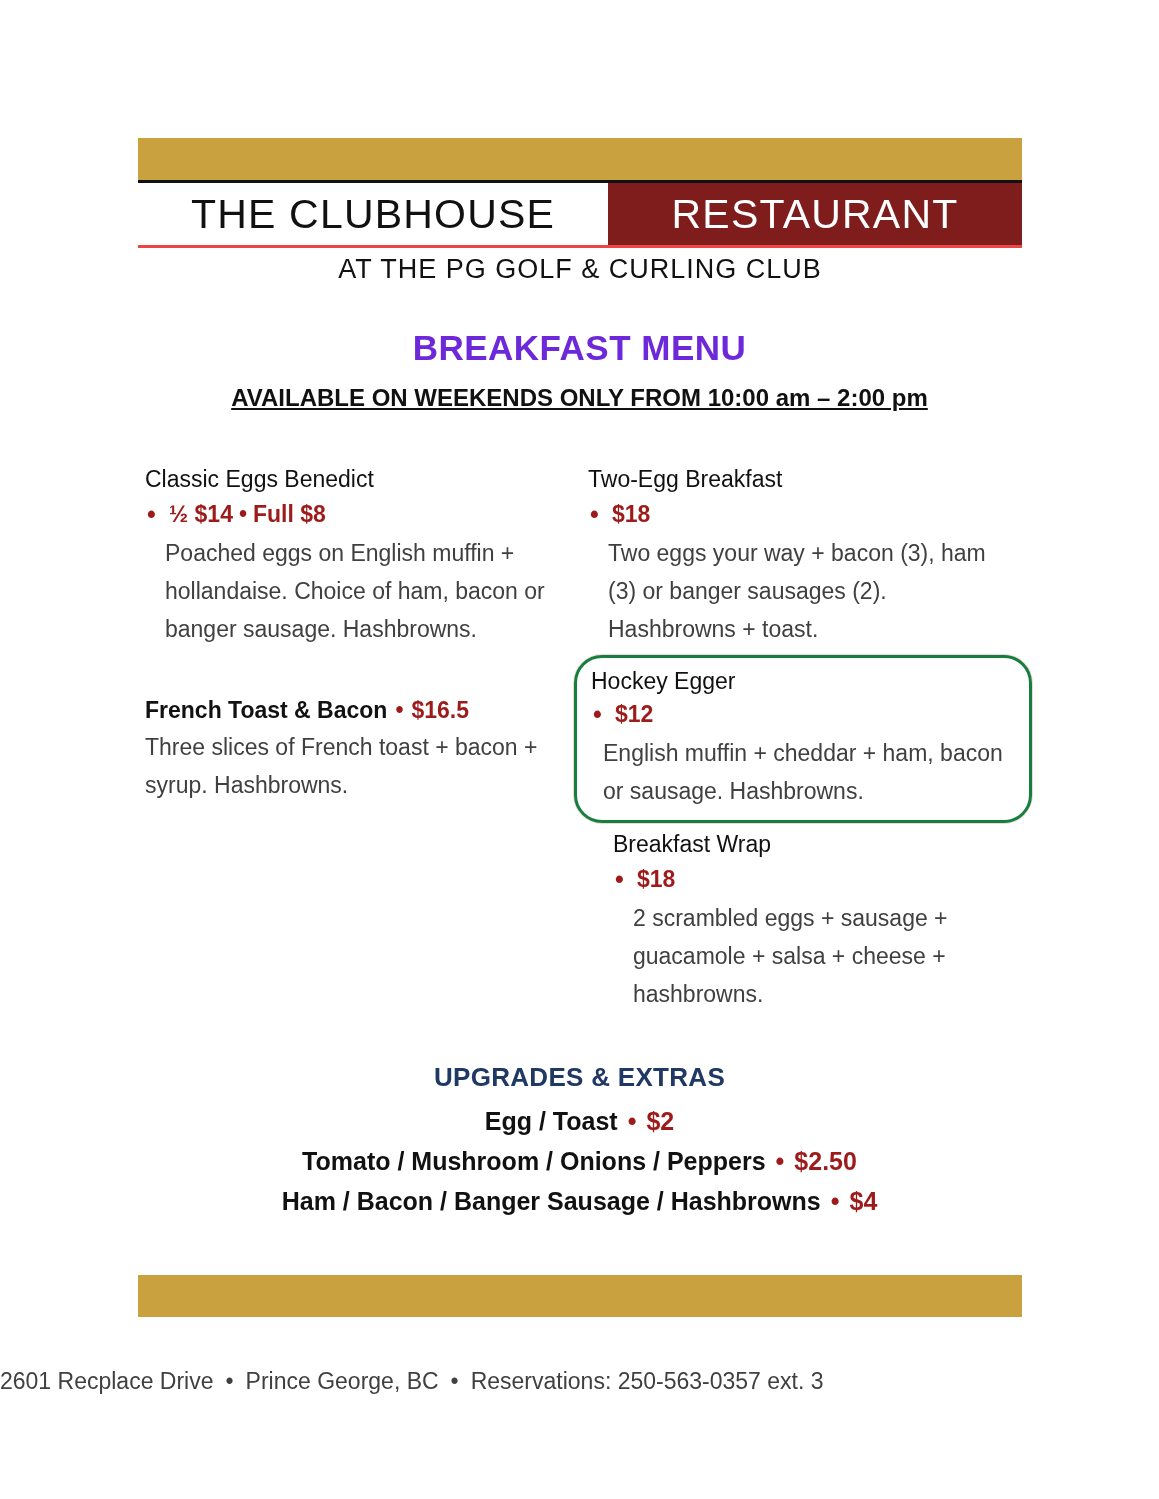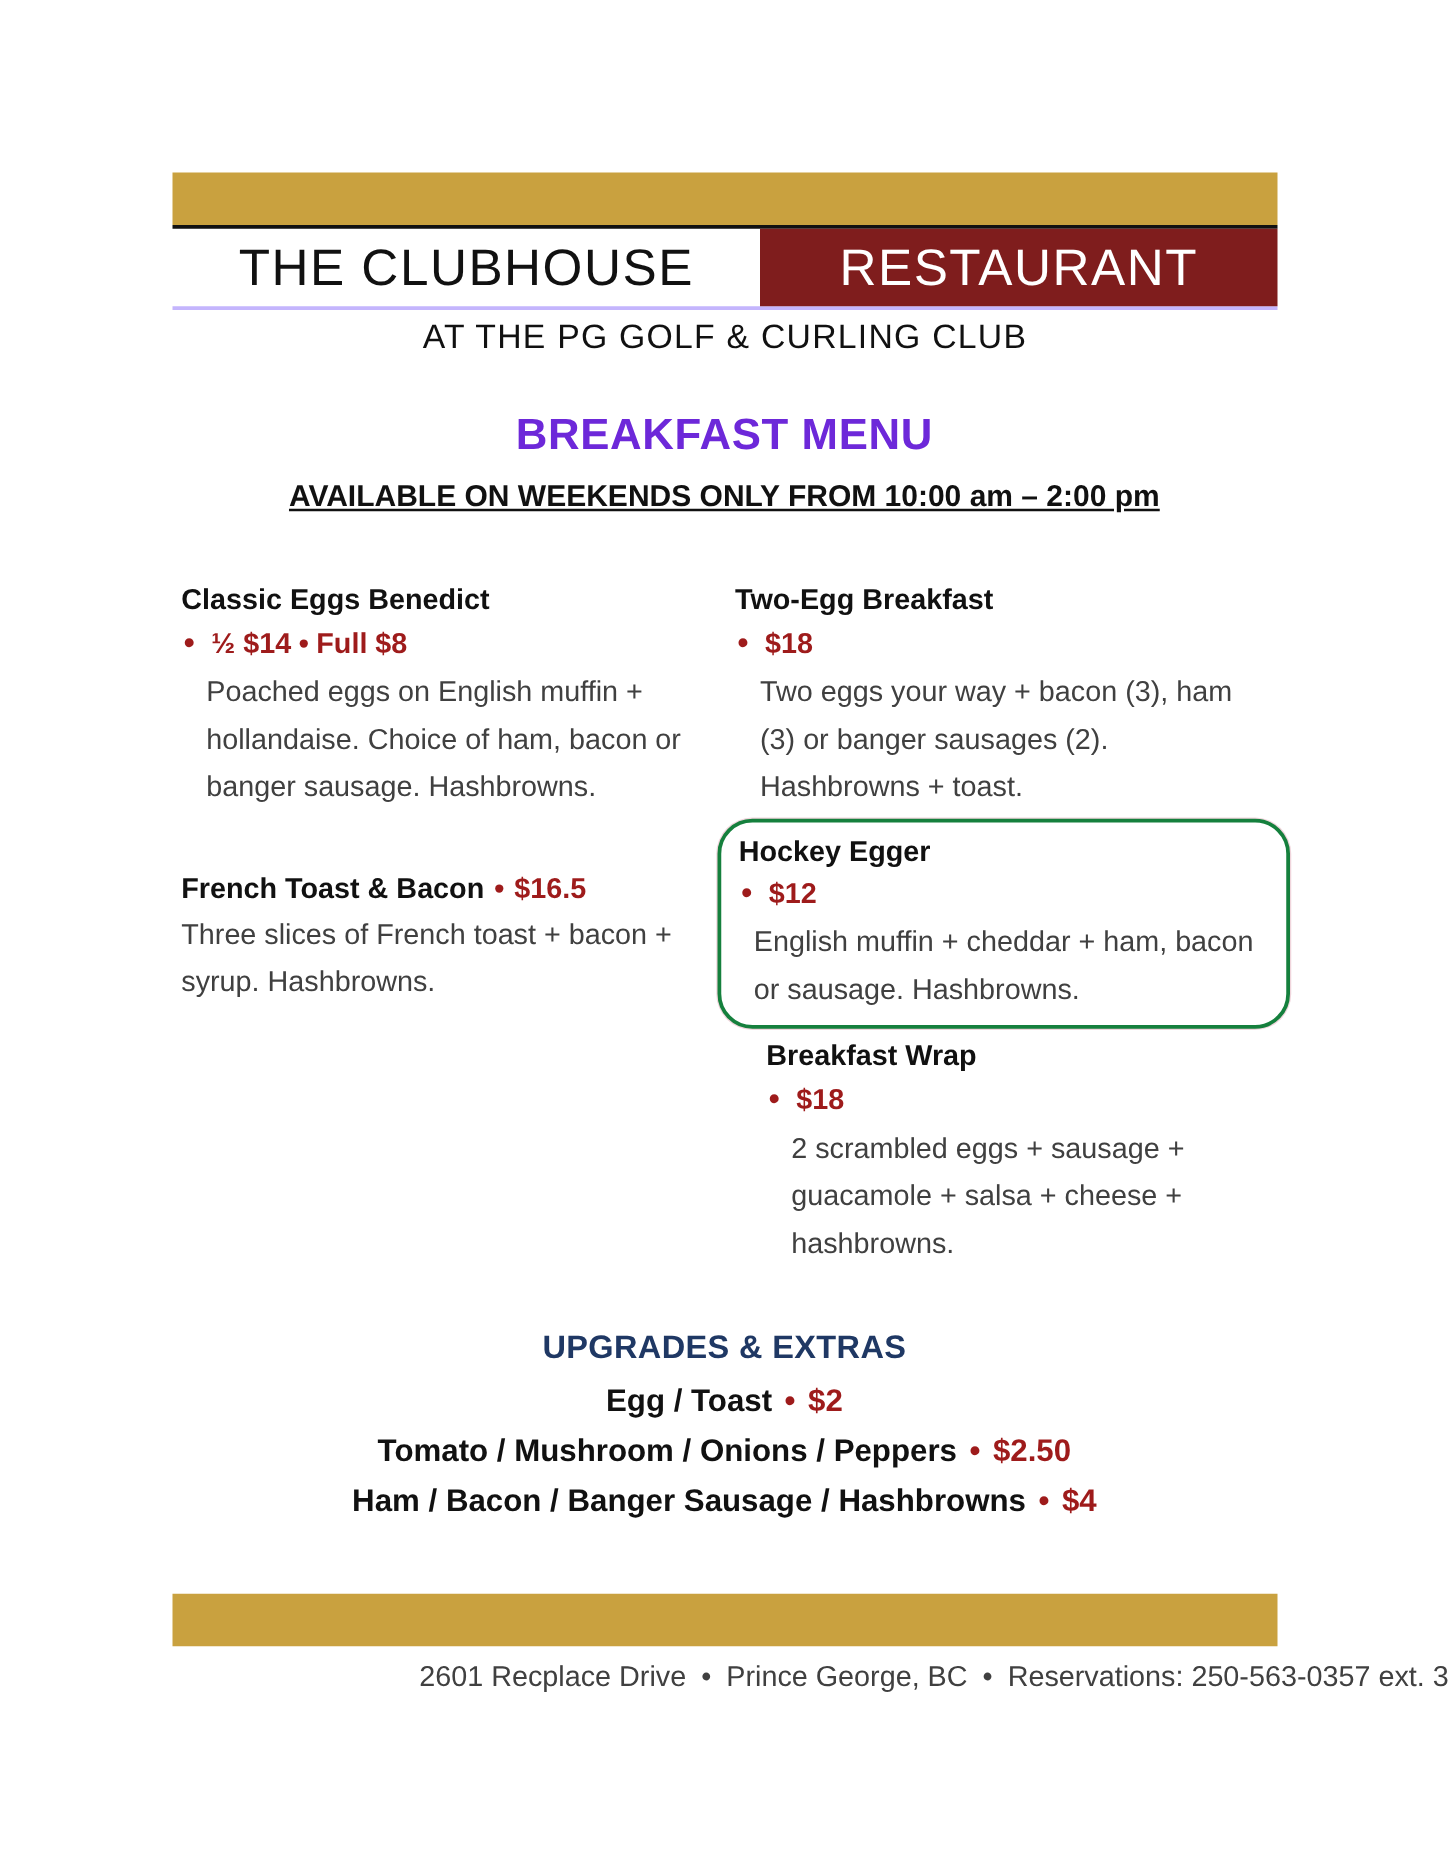--- a/index.html
+++ b/index.html
@@ -34,21 +34,21 @@
     width: 100%;
     height: 42px;
     background: #c9a13f;
   }
   .logo-row {
     display: flex;
     align-items: stretch;
     width: 100%;
     height: 68px;
     border-top: 3px solid #111;
-    border-bottom: 3px solid #c4b5fd;
+    border-bottom: 3px solid #ef4444;
     box-sizing: border-box;
     background: #fff;
   }
   .logo-left {
     flex: 0 0 470px;
     display: flex;
     align-items: center;
     justify-content: center;
     font-size: 41px;
     letter-spacing: 1.2px;
@@ -112,21 +112,21 @@
   .col-right {
     position: absolute;
     left: 588px;
     top: 466px;
     width: 430px;
   }
 
   .item { margin-bottom: 6px; }
   .item-name {
     font-size: 23px;
-    font-weight: bold;
+    font-weight: normal;
     color: #111;
     margin-bottom: 8px;
   }
   .price-line {
     font-size: 23px;
     font-weight: bold;
     color: #9e1b1b;
     margin: 0 0 6px 0;
     padding-left: 24px;
     position: relative;
@@ -212,23 +212,23 @@
     position: absolute;
     left: 138px;
     top: 1275px;
     width: 884px;
     height: 42px;
     background: #c9a13f;
   }
   .footer-line {
     position: absolute;
     left: 0;
-    top: 1328px;
-    width: 1159px;
-    text-align: right;
+    top: 1368px;
+    width: 1159px;
+    text-align: left;
     font-size: 23px;
     color: #404040;
   }
   .footer-line .dot {
     color: #404040;
     padding: 0 12px;
   }
 </style>
 </head>
 <body>

